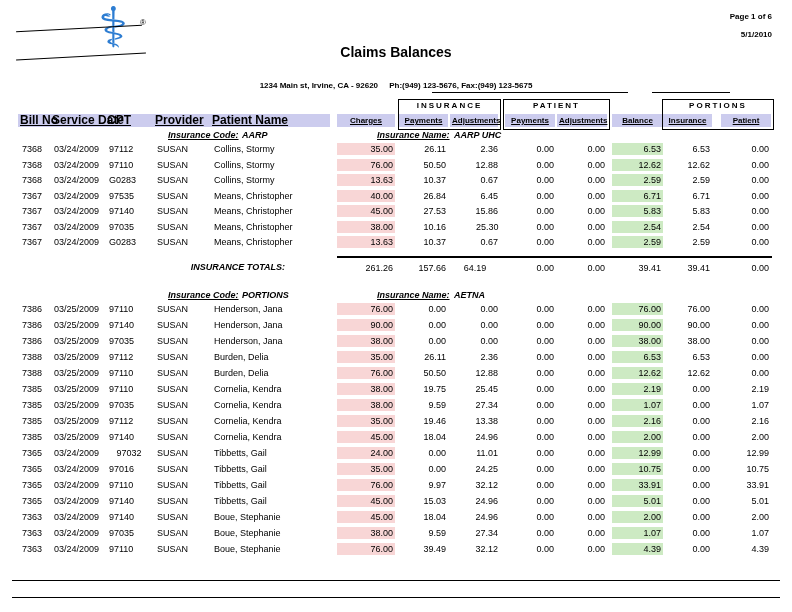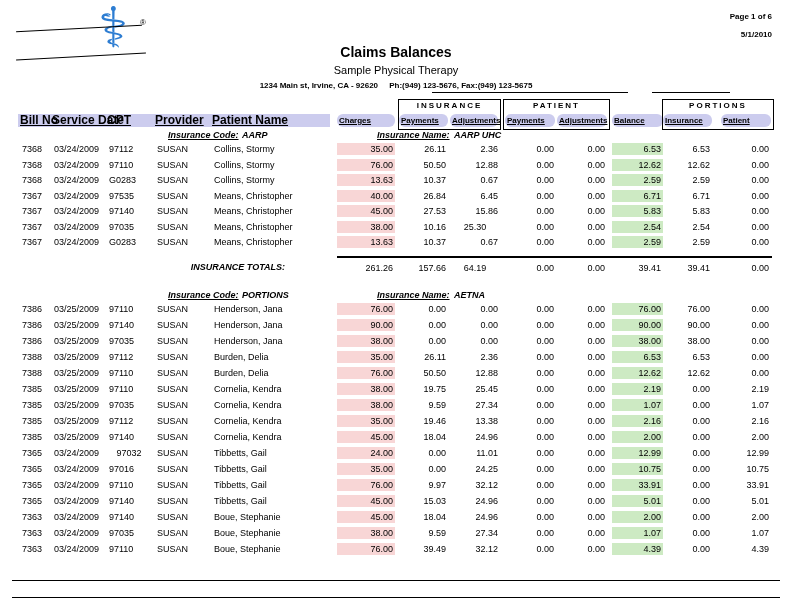--- a/index.html
+++ b/index.html
@@ -19,21 +19,21 @@
         font-family:"Liberation Serif",serif;font-weight:bold;font-style:italic;font-size:23px;}
   .logo .reg{position:absolute;left:126px;top:6px;z-index:2;font-size:8px;}
   .logo .l1{position:absolute;left:2px;top:16px;width:126px;height:1px;background:#000;transform:rotate(-3deg);z-index:2;}
   .logo .l2{position:absolute;left:2px;top:44px;width:130px;height:1px;background:#000;transform:rotate(-3deg);z-index:2;}
   
   .hband{position:absolute;background:var(--header-bg);height:13px;}
   .hlabel{position:absolute;font-size:12px;font-weight:bold;text-decoration:underline;
           line-height:13px;white-space:nowrap;}
   .hbar{position:absolute;height:13px;line-height:13px;background:var(--header-bg);
         font-size:8px;font-weight:bold;text-decoration:underline;box-sizing:border-box;
-        padding:0 2px;text-align:left;white-space:nowrap;border-radius:6px;}
+        padding:0 2px;text-align:center;white-space:nowrap;}
   .gbox{position:absolute;border:1px solid #000;background:transparent;}
   .glabel{position:absolute;width:100%;top:1px;text-align:center;font-size:8px;
           font-weight:bold;letter-spacing:2px;}
   
   .trow{position:absolute;left:0;width:792px;height:13px;}
   .cell{position:absolute;top:0;height:12px;line-height:12px;font-size:9px;
         box-sizing:border-box;padding:0 2px;white-space:nowrap;overflow:hidden;}
   .cell.pink{background:var(--charges-bg);}
   .cell.green{background:var(--balance-bg);}
   .codelabel{font-size:9px;font-weight:bold;font-style:italic;text-decoration:underline;white-space:nowrap;}
@@ -51,21 +51,20 @@
   <div class="abs small right" style="right:20px;top:30px;width:120px;">5/1/2010</div>
 
   <div class="logo">
     <span class="caduceus">⚕</span>
     <span class="l1"></span>
     <span class="l2"></span>
     <span class="reg">®</span>
   </div>
 
   <div class="abs title center" style="left:96px;top:44px;width:600px;text-align:center;">Claims Balances</div>
-  <div class="abs practice center" style="left:96px;top:64px;width:600px;">Sample Physical Therapy</div>
   <div class="abs small center pre" style="left:96px;top:81px;width:600px;">1234 Main st, Irvine, CA - 92620     Ph:(949) 123-5676, Fax:(949) 123-5675</div>
 
   <div class="line" style="left:432px;top:92px;width:196px;"></div>
   <div class="line" style="left:652px;top:92px;width:78px;"></div>
 
   <div>
     <div class="hband" style="left:18px;top:114px;width:312px;"></div>
     <div class="hlabel" style="left:20px;top:114px;">Bill No</div>
     <div class="hlabel" style="left:52px;top:114px;">Service Date</div>
     <div class="hlabel" style="left:107px;top:114px;">CPT</div>
@@ -179,21 +178,21 @@
         <div class="cell" style="left: 721px; width: 50px; text-align: right;">0.00</div>
       </div>
       <div class="trow" style="top: 220.5px;">
         <div class="cell" style="left: 20px; width: 36px; text-align: left;">7367</div>
         <div class="cell" style="left: 52px; width: 54px; text-align: left;">03/24/2009</div>
         <div class="cell" style="left: 107px; width: 44px; text-align: left;">97035</div>
         <div class="cell" style="left: 155px; width: 54px; text-align: left;">SUSAN</div>
         <div class="cell" style="left: 212px; width: 118px; text-align: left;">Means, Christopher</div>
         <div class="cell pink" style="left: 337px; width: 58px; text-align: right;">38.00</div>
         <div class="cell" style="left: 398px; width: 50px; text-align: right;">10.16</div>
-        <div class="cell" style="left: 450px; width: 50px; text-align: center;">25.30</div>
+        <div class="cell" style="left: 474px; width: 50px; text-align: left;">25.30</div>
         <div class="cell" style="left: 505px; width: 51px; text-align: right;">0.00</div>
         <div class="cell" style="left: 557px; width: 50px; text-align: right;">0.00</div>
         <div class="cell green" style="left: 612px; width: 51px; text-align: right;">2.54</div>
         <div class="cell" style="left: 662px; width: 50px; text-align: right;">2.54</div>
         <div class="cell" style="left: 721px; width: 50px; text-align: right;">0.00</div>
       </div>
       <div class="trow" style="top: 236px;">
         <div class="cell" style="left: 20px; width: 36px; text-align: left;">7367</div>
         <div class="cell" style="left: 52px; width: 54px; text-align: left;">03/24/2009</div>
         <div class="cell" style="left: 107px; width: 44px; text-align: left;">G0283</div>

